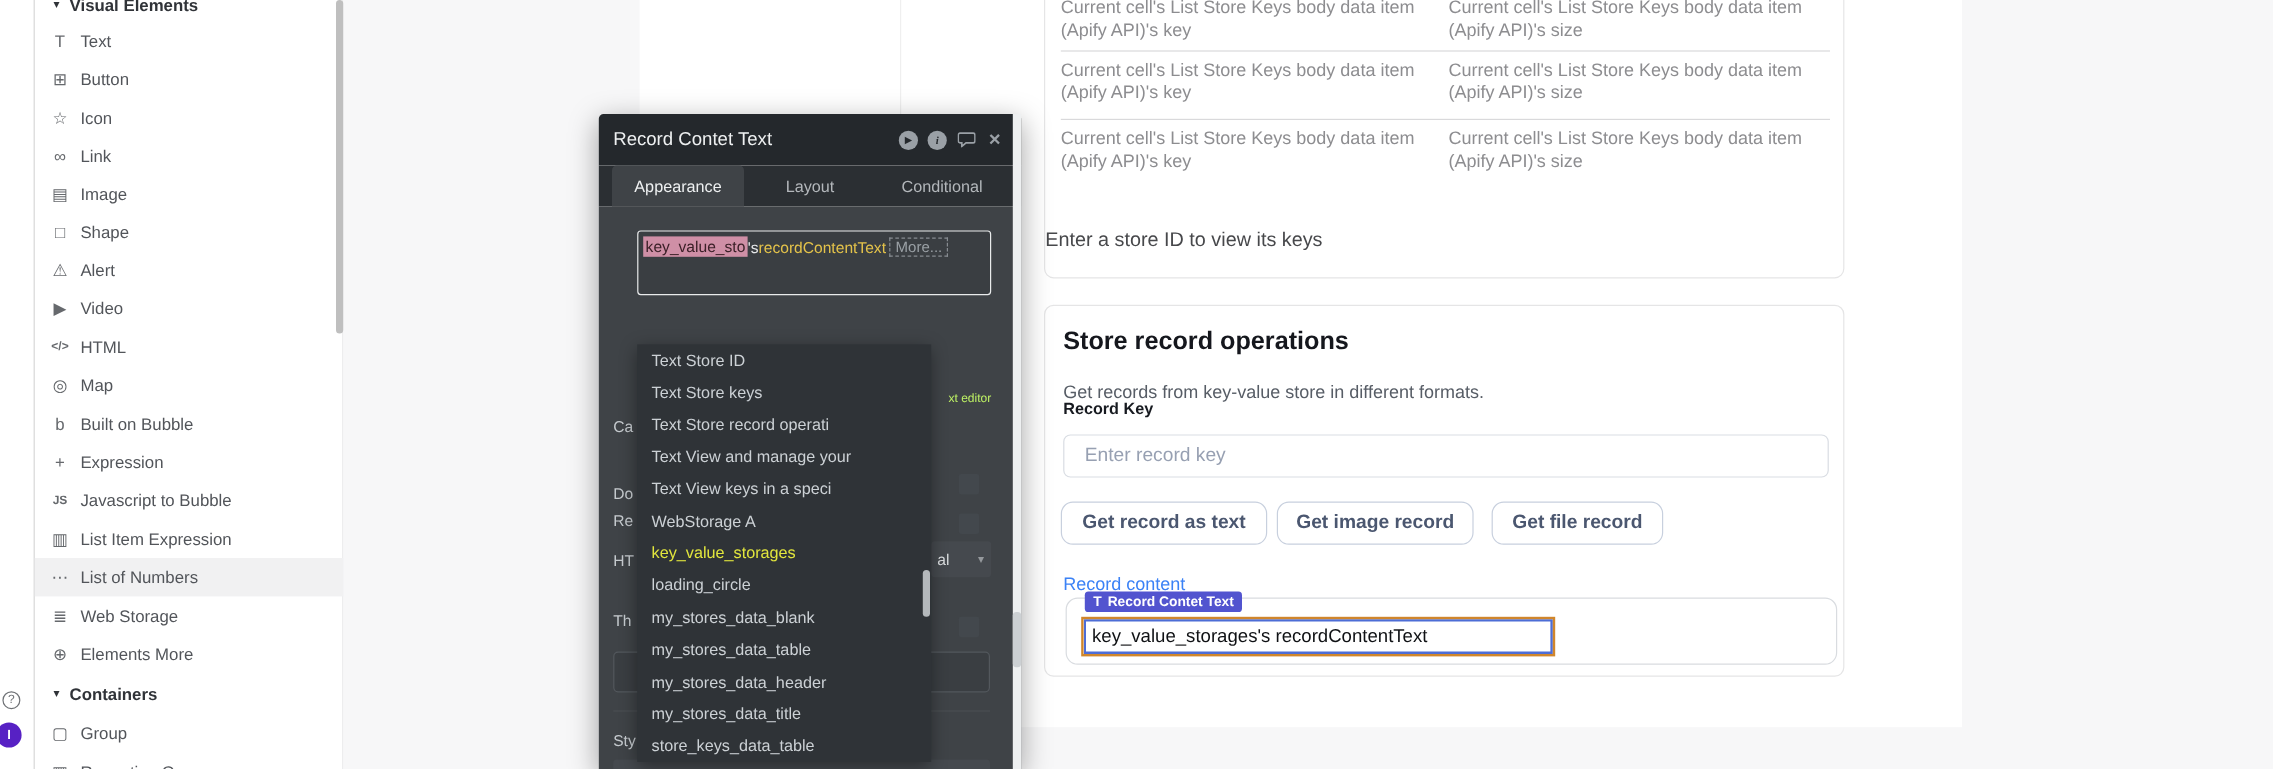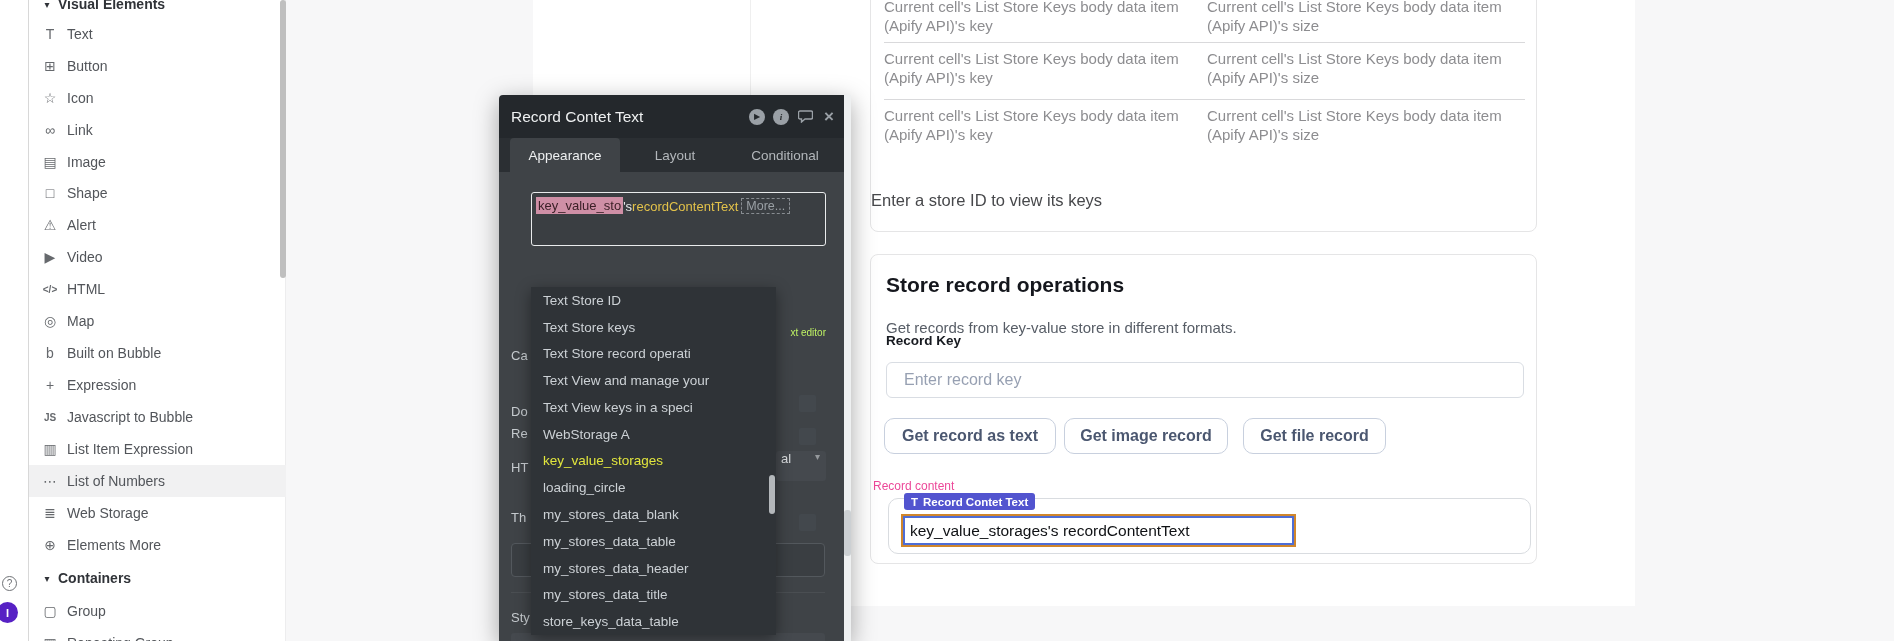--- a/index.html
+++ b/index.html
@@ -24,21 +24,21 @@
   .ops-sub{position:absolute;left:15px;top:44px;font-size:15px;color:#575d66;margin-top:20px;}
   .ops-keylabel{position:absolute;left:15px;top:78px;font-size:13.5px;font-weight:bold;color:#171a20;}
   .ops-input{position:absolute;left:15px;top:107px;width:638px;height:36px;border:1px solid #d9dde3;
              border-radius:6px;background:#fff;padding:0 17px;font-size:16px;color:#334;
              font-family:inherit;}
   .ops-input::placeholder{color:#97a0b2;}
   .ops-btn{position:absolute;top:163px;height:36px;border:1.5px solid #c8d0de;border-radius:10px;
            background:#fff;color:#4b5770;font-weight:bold;font-size:16px;font-family:inherit;
            display:flex;align-items:center;justify-content:center;cursor:pointer;}
   .btn1{left:13px;width:172px;} .btn2{left:193px;width:164px;} .btn3{left:372px;width:143px;}
-  .ops-contentlabel{position:absolute;left:2px;top:224px;font-size:12px;color:#ec4899;}
+  .ops-contentlabel{position:absolute;left:15px;top:224px;font-size:15px;color:#3b82f6;}
   .rc-box{position:absolute;left:17px;top:243px;width:643px;height:56px;border:1px solid #d9dce0;
           border-radius:10px;background:#fff;}
   .rc-badge{position:absolute;left:33px;top:238px;height:17px;padding:0 7px;background:#5254cf;
             border-radius:3px;color:#fff;font-size:11.5px;font-weight:bold;display:flex;
             align-items:center;gap:5px;z-index:2;}
   .rc-sel{position:absolute;left:30px;top:259px;width:395px;height:33px;background:#fff;
           border:2px solid #d0862c;box-shadow:inset 0 0 0 2px #4d6dd6;display:flex;
           align-items:center;padding-left:7px;font-size:15.5px;color:#0f1114;z-index:1;}
 
   
@@ -87,21 +87,21 @@
              font-size:13px;white-space:nowrap;z-index:3;}
   .tok-sel{background:#cf8fa6;color:#3c2028;padding:1px 2px;}
   .tok-q{color:#e6e8ea;}
   .tok-field{color:#e3c24a;}
   .tok-more{margin-left:3px;border:1px dashed #878c91;color:#9aa0a5;padding:0 4px;font-size:12.5px;}
   .rt-link{position:absolute;right:25px;top:155px;font-size:10px;color:#bef264;cursor:pointer;}
   .frag{position:absolute;left:12px;font-size:13px;color:#c6cbcf;white-space:nowrap;}
   .chk{position:absolute;left:300px;width:17px;height:17px;background:#43484d;border-radius:2px;
        cursor:pointer;}
   .mini-sel{position:absolute;left:277px;top:279px;width:50px;height:30px;background:#45494e;
-            border-radius:3px;display:flex;font-size:13px;color:#d9dcde;
+            border-radius:3px;display:flex;align-items:center;font-size:13px;color:#d9dcde;
             padding-left:5px;cursor:pointer;}
   .mini-caret{position:absolute;right:6px;color:#95999d;font-size:10px;}
   .empty-box{position:absolute;left:12px;top:371px;width:314px;height:34px;background:#3a3e42;
              border:1px solid #53585d;border-radius:4px;}
   .p-div{position:absolute;left:12px;width:314px;height:1px;background:#4a4e52;}
   .style-sel{position:absolute;left:12px;top:461px;width:314px;height:32px;background:#45494e;
              border-radius:3px;display:flex;align-items:center;font-size:14px;color:#d9dcde;
              padding-left:12px;cursor:pointer;}
 
   .dropdown{position:absolute;left:32px;top:115px;width:245px;height:348px;background:#2f3337;

